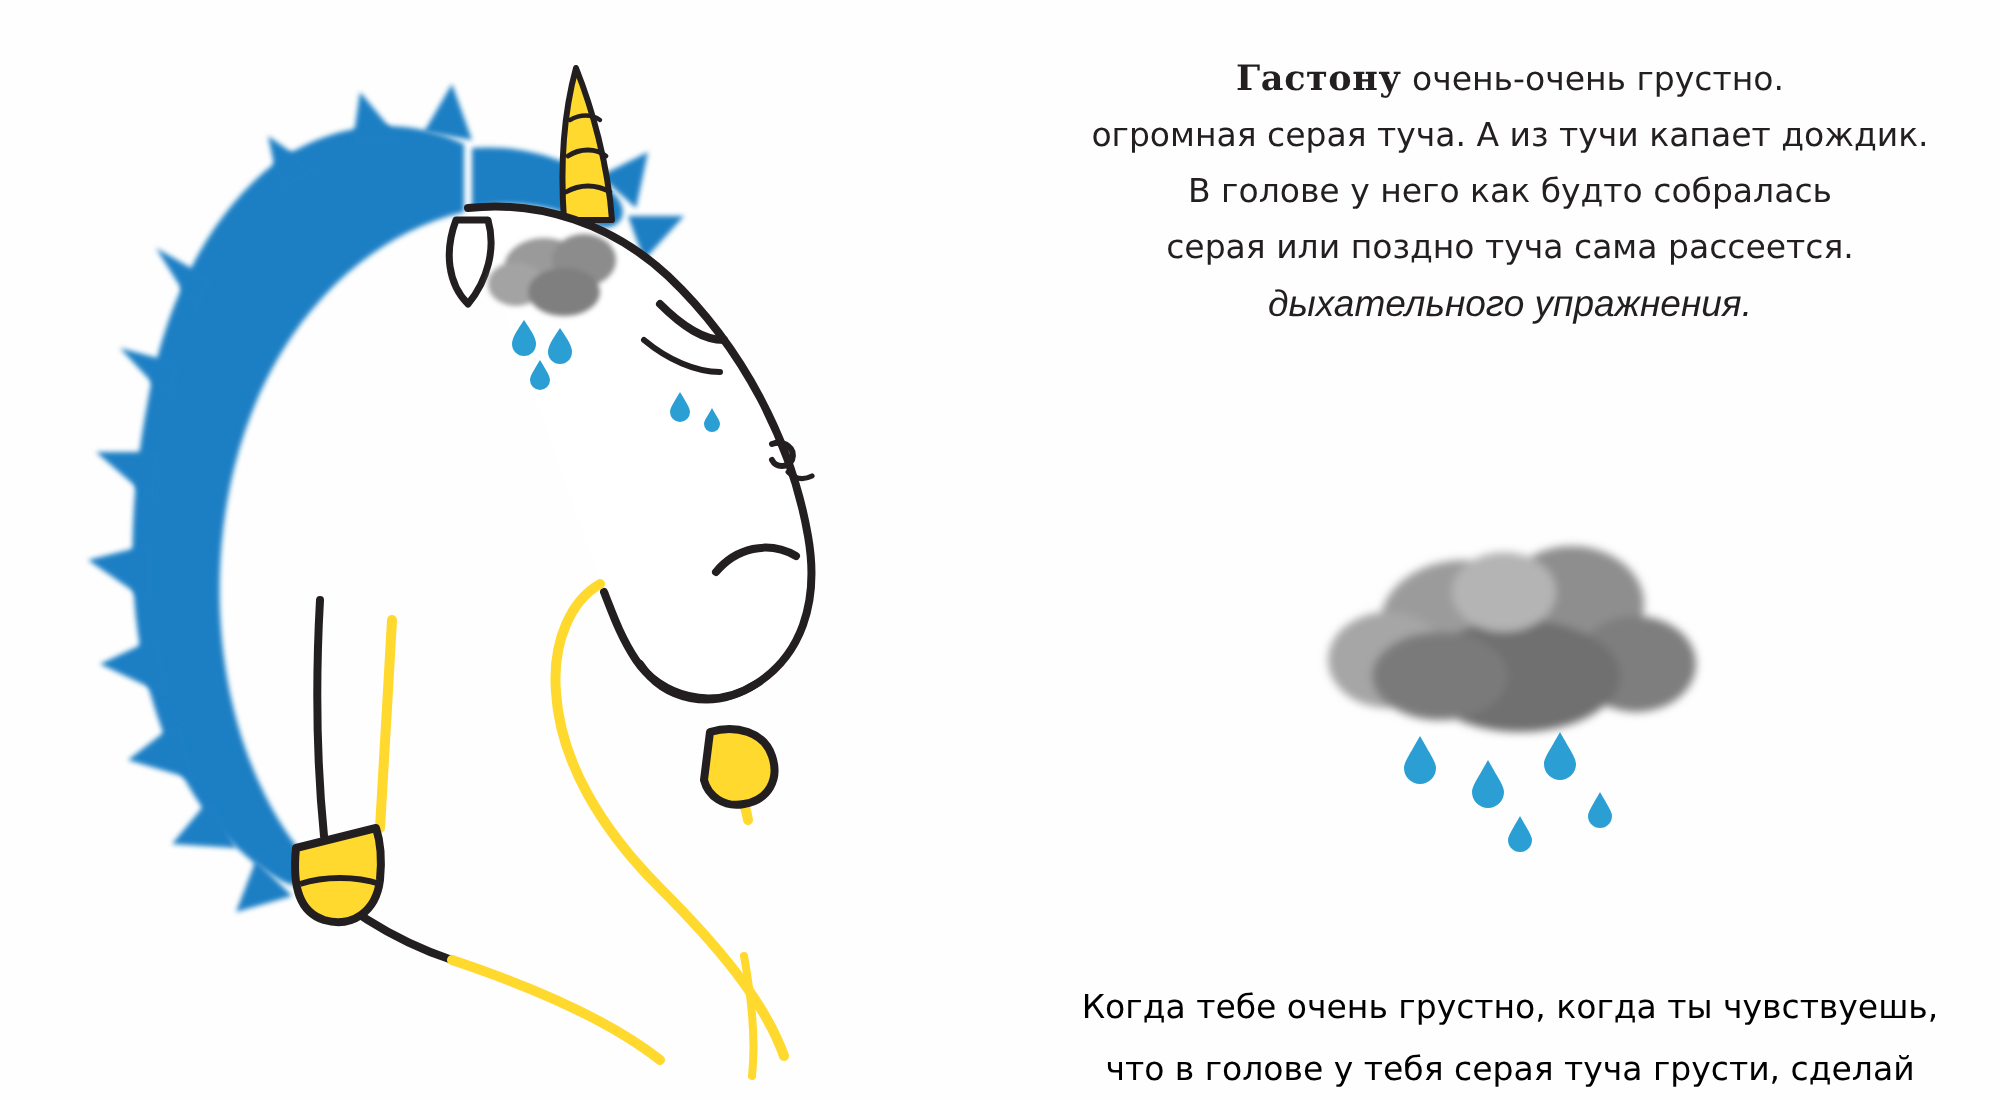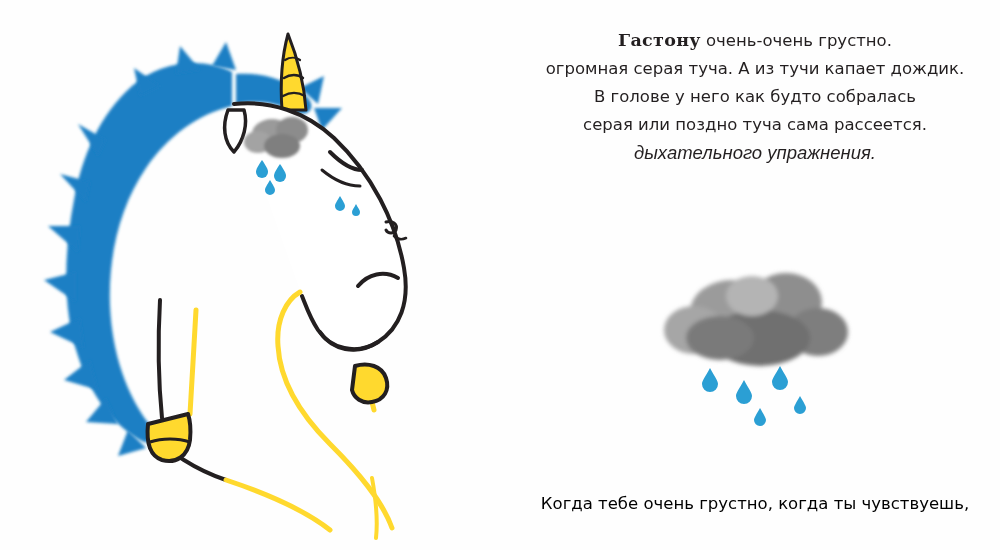--- a/index.html
+++ b/index.html
@@ -245,16 +245,17 @@
           <path d="M104 130 c5 9 8 13 8 16 a8 8 0 0 1 -16 0 c0 -3 3 -7 8 -16 z"></path>
           <path d="M140 116 c5 9 8 13 8 16 a8 8 0 0 1 -16 0 c0 -3 3 -7 8 -16 z"></path>
           <path d="M120 158 c4 7 6 10 6 12 a6 6 0 0 1 -12 0 c0 -2 2 -5 6 -12 z"></path>
           <path d="M160 146 c4 7 6 10 6 12 a6 6 0 0 1 -12 0 c0 -2 2 -5 6 -12 z"></path>
         </g>
       </svg>
     </div>
 
     <div class="para-bottom">
       <span class="line">Когда тебе очень грустно, когда ты чувствуешь,</span>
+      <span class="line">что в голове у тебя серая туча грусти, сделай</span>
     </div>
 
   </div>
 </div>
 
 </body></html>

